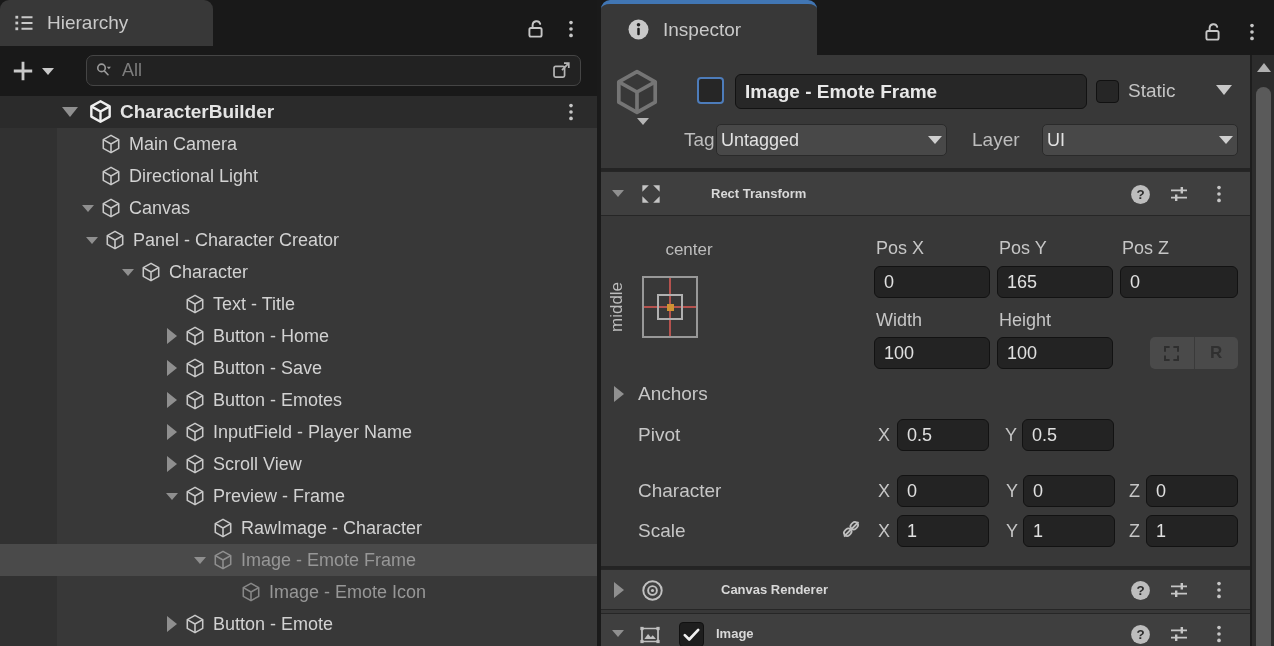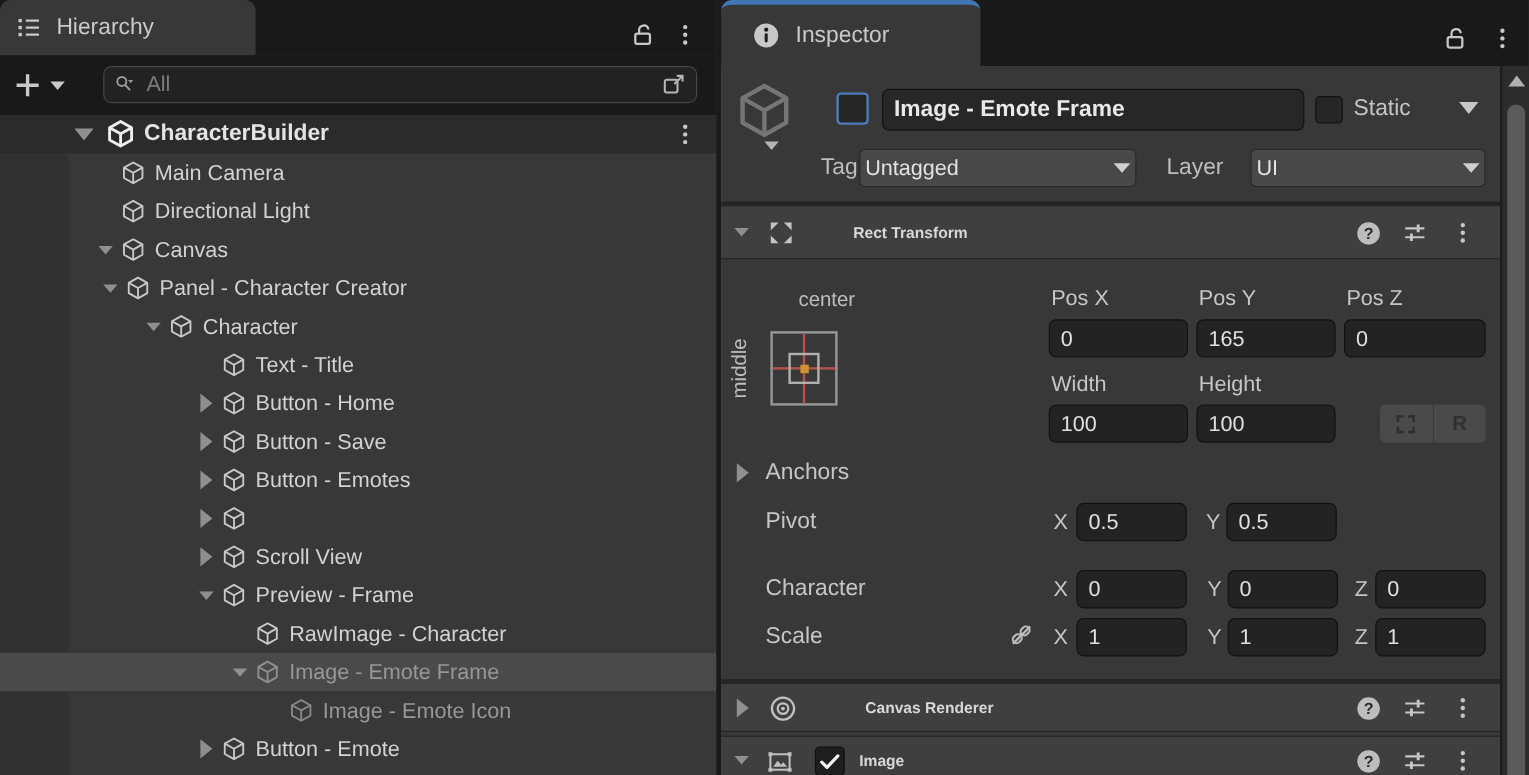--- a/index.html
+++ b/index.html
@@ -286,20 +286,21 @@
           </svg>
         <span class="h-label">Button - Emotes</span>
       </div>
       <div class="h-row lvl4">
         <span class="slot">
             <span class="tri-right"></span>
           </span>
         <svg class="icon cube" width="22" height="22">
             <use href="#i-cube"></use>
           </svg>
+        <span class="h-label">InputField - Player Name</span>
       </div>
       <div class="h-row lvl4">
         <span class="slot">
             <span class="tri-right"></span>
           </span>
         <svg class="icon cube" width="22" height="22">
             <use href="#i-cube"></use>
           </svg>
         <span class="h-label">Scroll View</span>
       </div>

